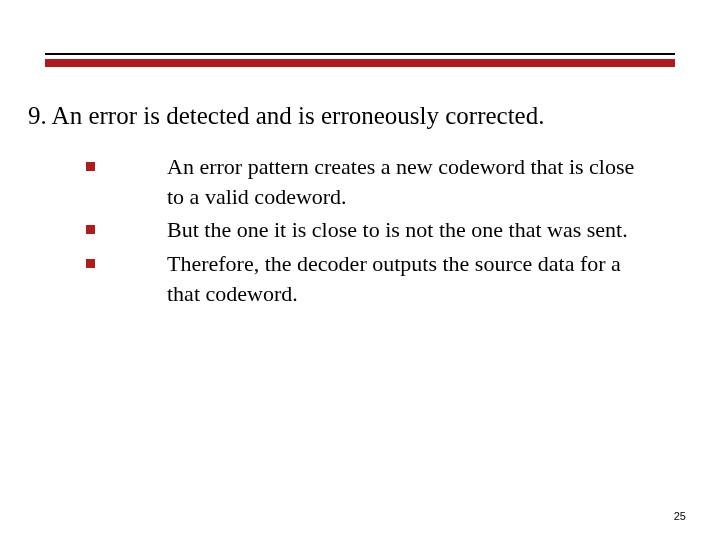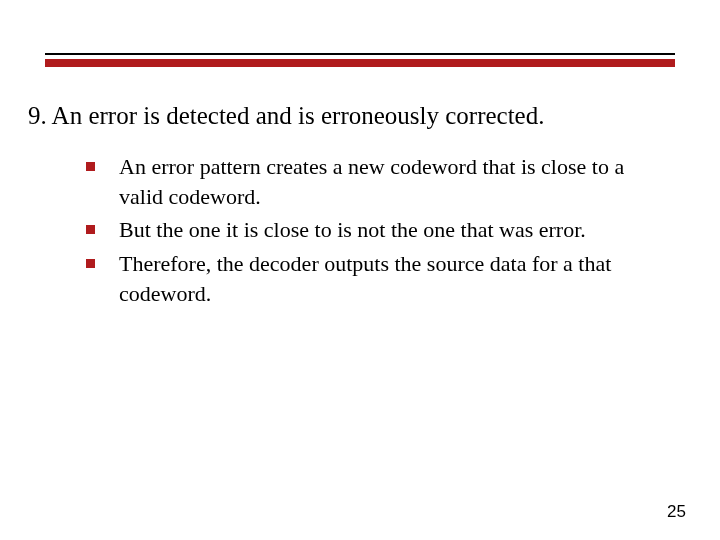--- a/index.html
+++ b/index.html
@@ -54,46 +54,47 @@
     height: 9px;
     background: #b01b1d;
     margin-top: 10px;
     margin-right: 24px;
   }
   .bullet-text {
     flex: 1 1 auto;
     font-size: 22px;
     line-height: 1.35;
     color: #000;
+    margin-left: 48px;
   }
   .page-number {
     position: absolute;
     right: 34px;
     bottom: 18px;
     font-family: Arial, Helvetica, sans-serif;
-    font-size: 17px;
+    font-size: 11px;
     color: #000;
   }
 </style>
 </head>
 <body>
 
 <div class="rule-thin"></div>
 <div class="rule-thick"></div>
 
 <div class="heading">9. An error is detected and is erroneously corrected.</div>
 
 <div class="bullets">
   <div class="bullet-item">
     <div class="bullet-marker"></div>
     <div class="bullet-text">An error pattern creates a new codeword that is close to a valid codeword.</div>
   </div>
   <div class="bullet-item">
     <div class="bullet-marker"></div>
-    <div class="bullet-text">But the one it is close to is not the one that was error.</div>
+    <div class="bullet-text">But the one it is close to is not the one that was sent.</div>
   </div>
   <div class="bullet-item">
     <div class="bullet-marker"></div>
     <div class="bullet-text">Therefore, the decoder outputs the source data for a that codeword.</div>
   </div>
 </div>
 
 <div class="page-number">25</div>
 
 </body></html>

